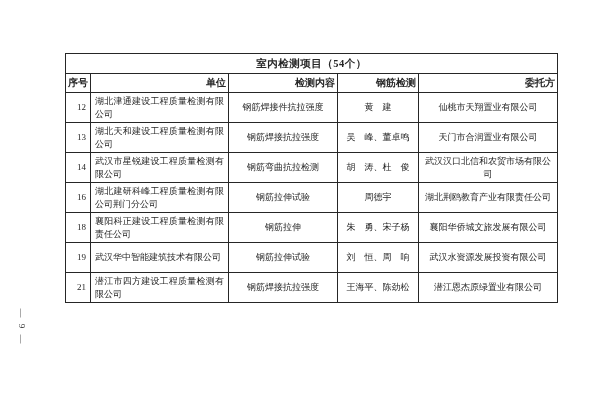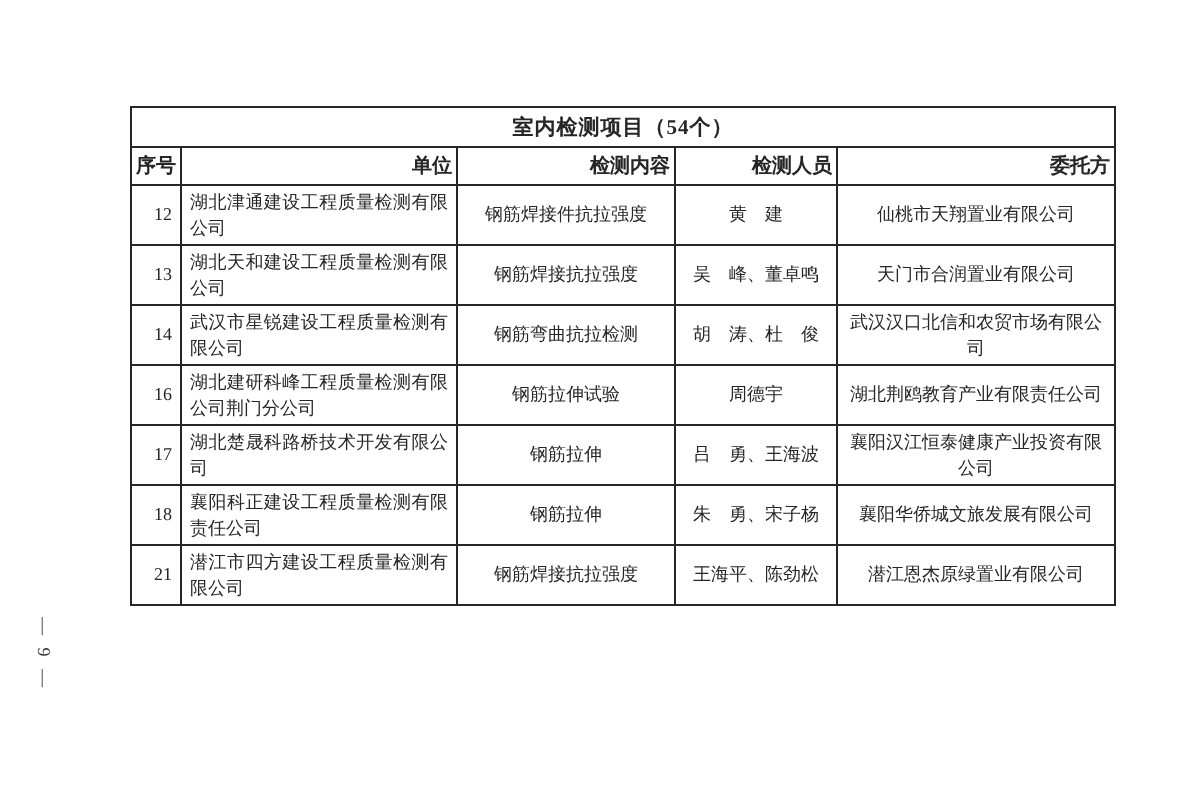--- a/index.html
+++ b/index.html
@@ -98,21 +98,21 @@
       <col style="width:139px">
     </colgroup>
     <thead>
       <tr class="title-row">
         <th colspan="5">室内检测项目（54个）</th>
       </tr>
       <tr class="header-row">
         <th>序号</th>
         <th>单位</th>
         <th>检测内容</th>
-        <th>检测人员</th>
+        <th>钢筋检测</th>
         <th>委托方</th>
       </tr>
     </thead>
     <tbody id="table-body">
   <tr>
     <td class="c-no">12</td>
     <td class="c-unit">湖北津通建设工程质量检测有限公司</td>
     <td class="c-content">钢筋焊接件抗拉强度</td>
     <td class="c-personnel">黄　建</td>
     <td class="c-client">仙桃市天翔置业有限公司</td>
@@ -136,36 +136,36 @@
 
 
   <tr>
     <td class="c-no">16</td>
     <td class="c-unit">湖北建研科峰工程质量检测有限公司荆门分公司</td>
     <td class="c-content">钢筋拉伸试验</td>
     <td class="c-personnel">周德宇</td>
     <td class="c-client">湖北荆鸥教育产业有限责任公司</td>
   </tr>
 
-  <tr>
-    <td class="c-no">17</td>
-    <td class="c-unit">湖北楚晟科路桥技术开发有限公司</td>
-    <td class="c-content">钢筋拉伸</td>
-    <td class="c-personnel">吕　勇、王海波</td>
-    <td class="c-client">襄阳汉江恒泰健康产业投资有限公司</td>
-  </tr>
 
   <tr>
     <td class="c-no">18</td>
     <td class="c-unit">襄阳科正建设工程质量检测有限责任公司</td>
     <td class="c-content">钢筋拉伸</td>
     <td class="c-personnel">朱　勇、宋子杨</td>
     <td class="c-client">襄阳华侨城文旅发展有限公司</td>
   </tr>
 
+  <tr>
+    <td class="c-no">19</td>
+    <td class="c-unit">武汉华中智能建筑技术有限公司</td>
+    <td class="c-content">钢筋拉伸试验</td>
+    <td class="c-personnel">刘　恒、周　响</td>
+    <td class="c-client">武汉水资源发展投资有限公司</td>
+  </tr>
 
 
   <tr>
     <td class="c-no">21</td>
     <td class="c-unit">潜江市四方建设工程质量检测有限公司</td>
     <td class="c-content">钢筋焊接抗拉强度</td>
     <td class="c-personnel">王海平、陈劲松</td>
     <td class="c-client">潜江恩杰原绿置业有限公司</td>
   </tr>
 </tbody>

